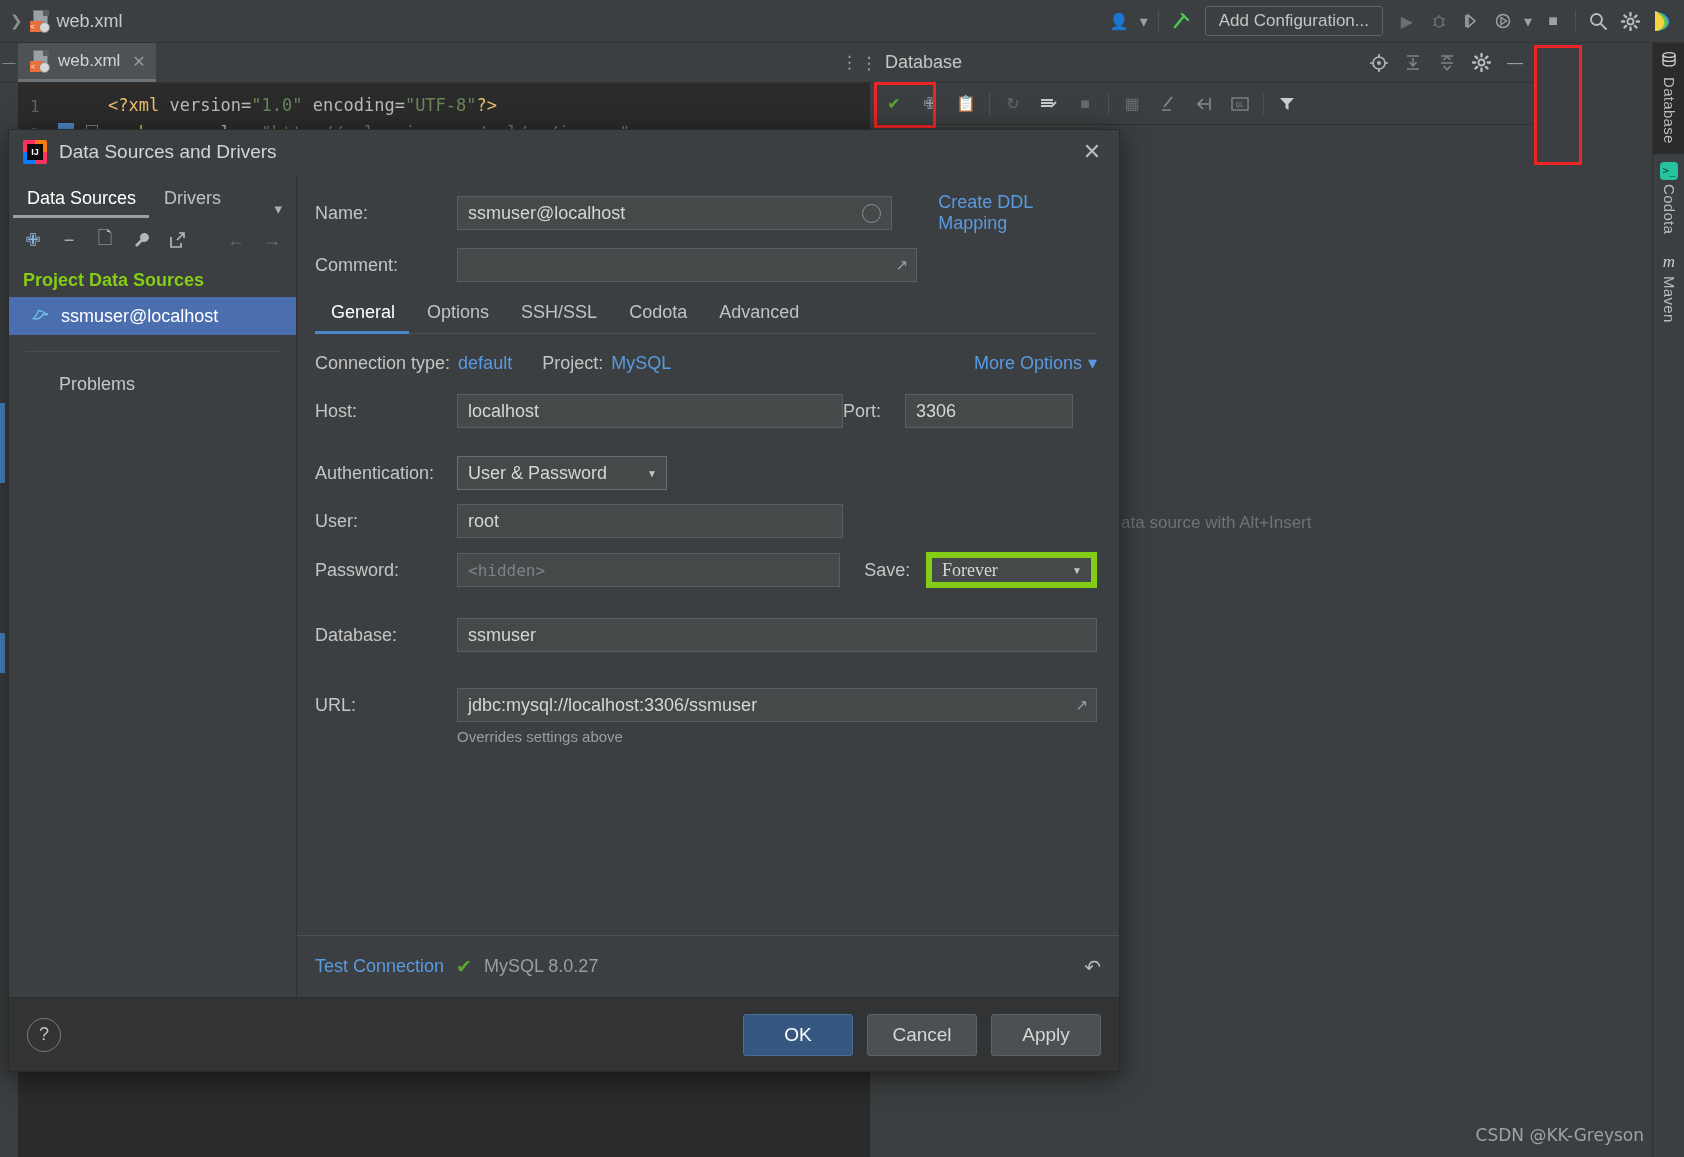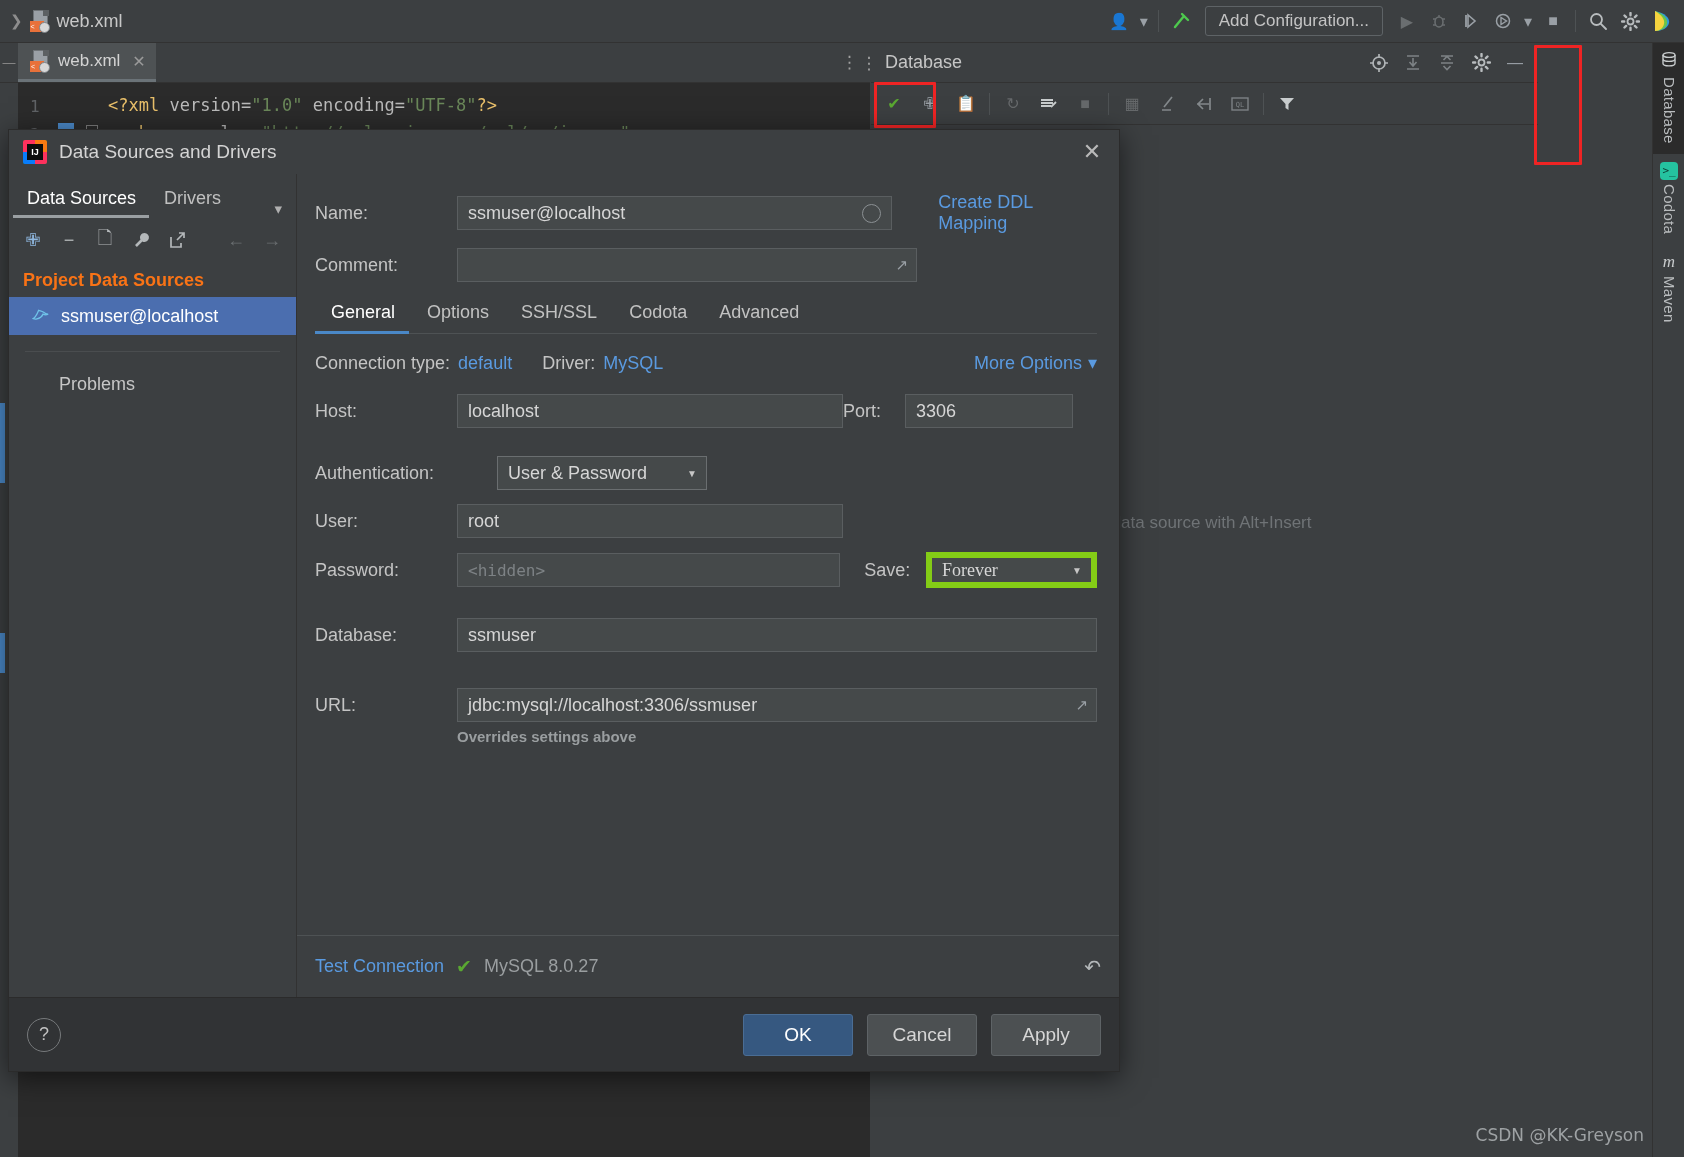--- a/index.html
+++ b/index.html
@@ -165,21 +165,21 @@
     position: absolute; left: 4px; bottom: 0; width: 136px; height: 3px; background: #9a9fa2;
   }
   .ds-tab-chev { margin-left: auto; padding-right: 14px; color: #b0b0b0; font-size: 15px; }
   .ds-toolbar {
     height: 44px; display: flex; align-items: center; gap: 4px; padding: 0 8px;
   }
   .ds-ic { width: 32px; height: 32px; display:flex; align-items:center; justify-content:center; color:#b4b8ba; font-size: 18px;}
   .ds-ic.dim { color: #6a6e70; }
   .ds-nav { margin-left: auto; display: flex; gap: 4px; }
   .ds-group-title {
-    padding: 8px 0 6px 14px; font-size: 18px; font-weight: bold; color: #f97316;
+    padding: 8px 0 6px 14px; font-size: 18px; font-weight: bold; color: #84cc16;
   }
   .ds-item {
     height: 38px; display: flex; align-items: center; gap: 10px; padding-left: 22px;
     font-size: 18px; color: #d9d9d9;
   }
   .ds-item.selected { background: #4b6eaf; color: #ffffff; }
   .mysql-glyph { color: #7ecbe8; font-size: 17px; transform: rotate(-12deg); }
   .ds-sep { height: 1px; background: #4a4d4f; margin: 16px 16px 0 16px; }
   .ds-problems { padding: 22px 0 0 50px; font-size: 18px; color: #c6c6c6; }
 
@@ -213,21 +213,21 @@
   .more-opt { margin-left: auto; color: #5a9ae0; font-size: 18px; display: flex; align-items: center; gap: 6px; }
 
   .combo {
     height: 34px; background: #45494a; border: 1px solid #6a6e70;
     color: #d6d6d6; font-size: 18px; padding: 0 28px 0 10px;
     display: flex; align-items: center; position: relative;
   }
   .combo .arr { position: absolute; right: 9px; font-size: 10px; color: #c6c6c6; }
   .combo.focused { border: 6px solid #84cc16; font-family: Liberation Serif, serif; }
 
-  .hint { font-size: 15px; color: #9a9ea0; margin: 6px 0 0 142px; font-weight: bold; }
+  .hint { font-size: 15px; color: #9a9ea0; margin: 6px 0 0 142px; }
 
   .dlg-footer-top {
     border-top: 1px solid #4e5254; height: 62px; display: flex; align-items: center;
     padding: 0 18px 0 18px; gap: 12px;
   }
   .dlg-footer {
     height: 74px; background: #313335; display: flex; align-items: center;
     padding: 0 18px; gap: 14px; border-top: 1px solid #2b2b2b;
   }
   .help-btn {
@@ -542,40 +542,40 @@
             <div class="gtab"><span>Options</span></div>
             <div class="gtab"><span>SSH/SSL</span></div>
             <div class="gtab"><span>Codota</span></div>
             <div class="gtab"><span>Advanced</span></div>
             <div class="gtab-underline"></div>
           </div>
 
           <div class="meta-row">
             <span class="lbl">Connection type:</span>
             <a class="link">default</a>
-            <span class="lbl" style="margin-left:22px;">Driver:</span>
+            <span class="lbl" style="margin-left:22px;">Project:</span>
             <a class="link">MySQL</a>
             <span class="more-opt">
               <span>More Options</span>
               <span>▾</span>
             </span>
           </div>
 
           <div class="row">
             <span class="lbl lbl-w">Host:</span>
             <div class="tf" style="width:386px;">
               <span>localhost</span>
             </div>
             <span class="lbl" style="width:62px;">Port:</span>
             <div class="tf" style="width:168px;">
               <span>3306</span>
             </div>
           </div>
 
-          <div class="row" style="margin-top:28px;gap:40px;">
+          <div class="row" style="margin-top:28px;">
             <span class="lbl lbl-w">Authentication:</span>
             <div class="combo" style="width:210px;text-align:center;">
               <span>User &amp; Password</span>
               <span class="arr">▼</span>
             </div>
           </div>
 
           <div class="row">
             <span class="lbl lbl-w">User:</span>
             <div class="tf" style="width:386px;">

